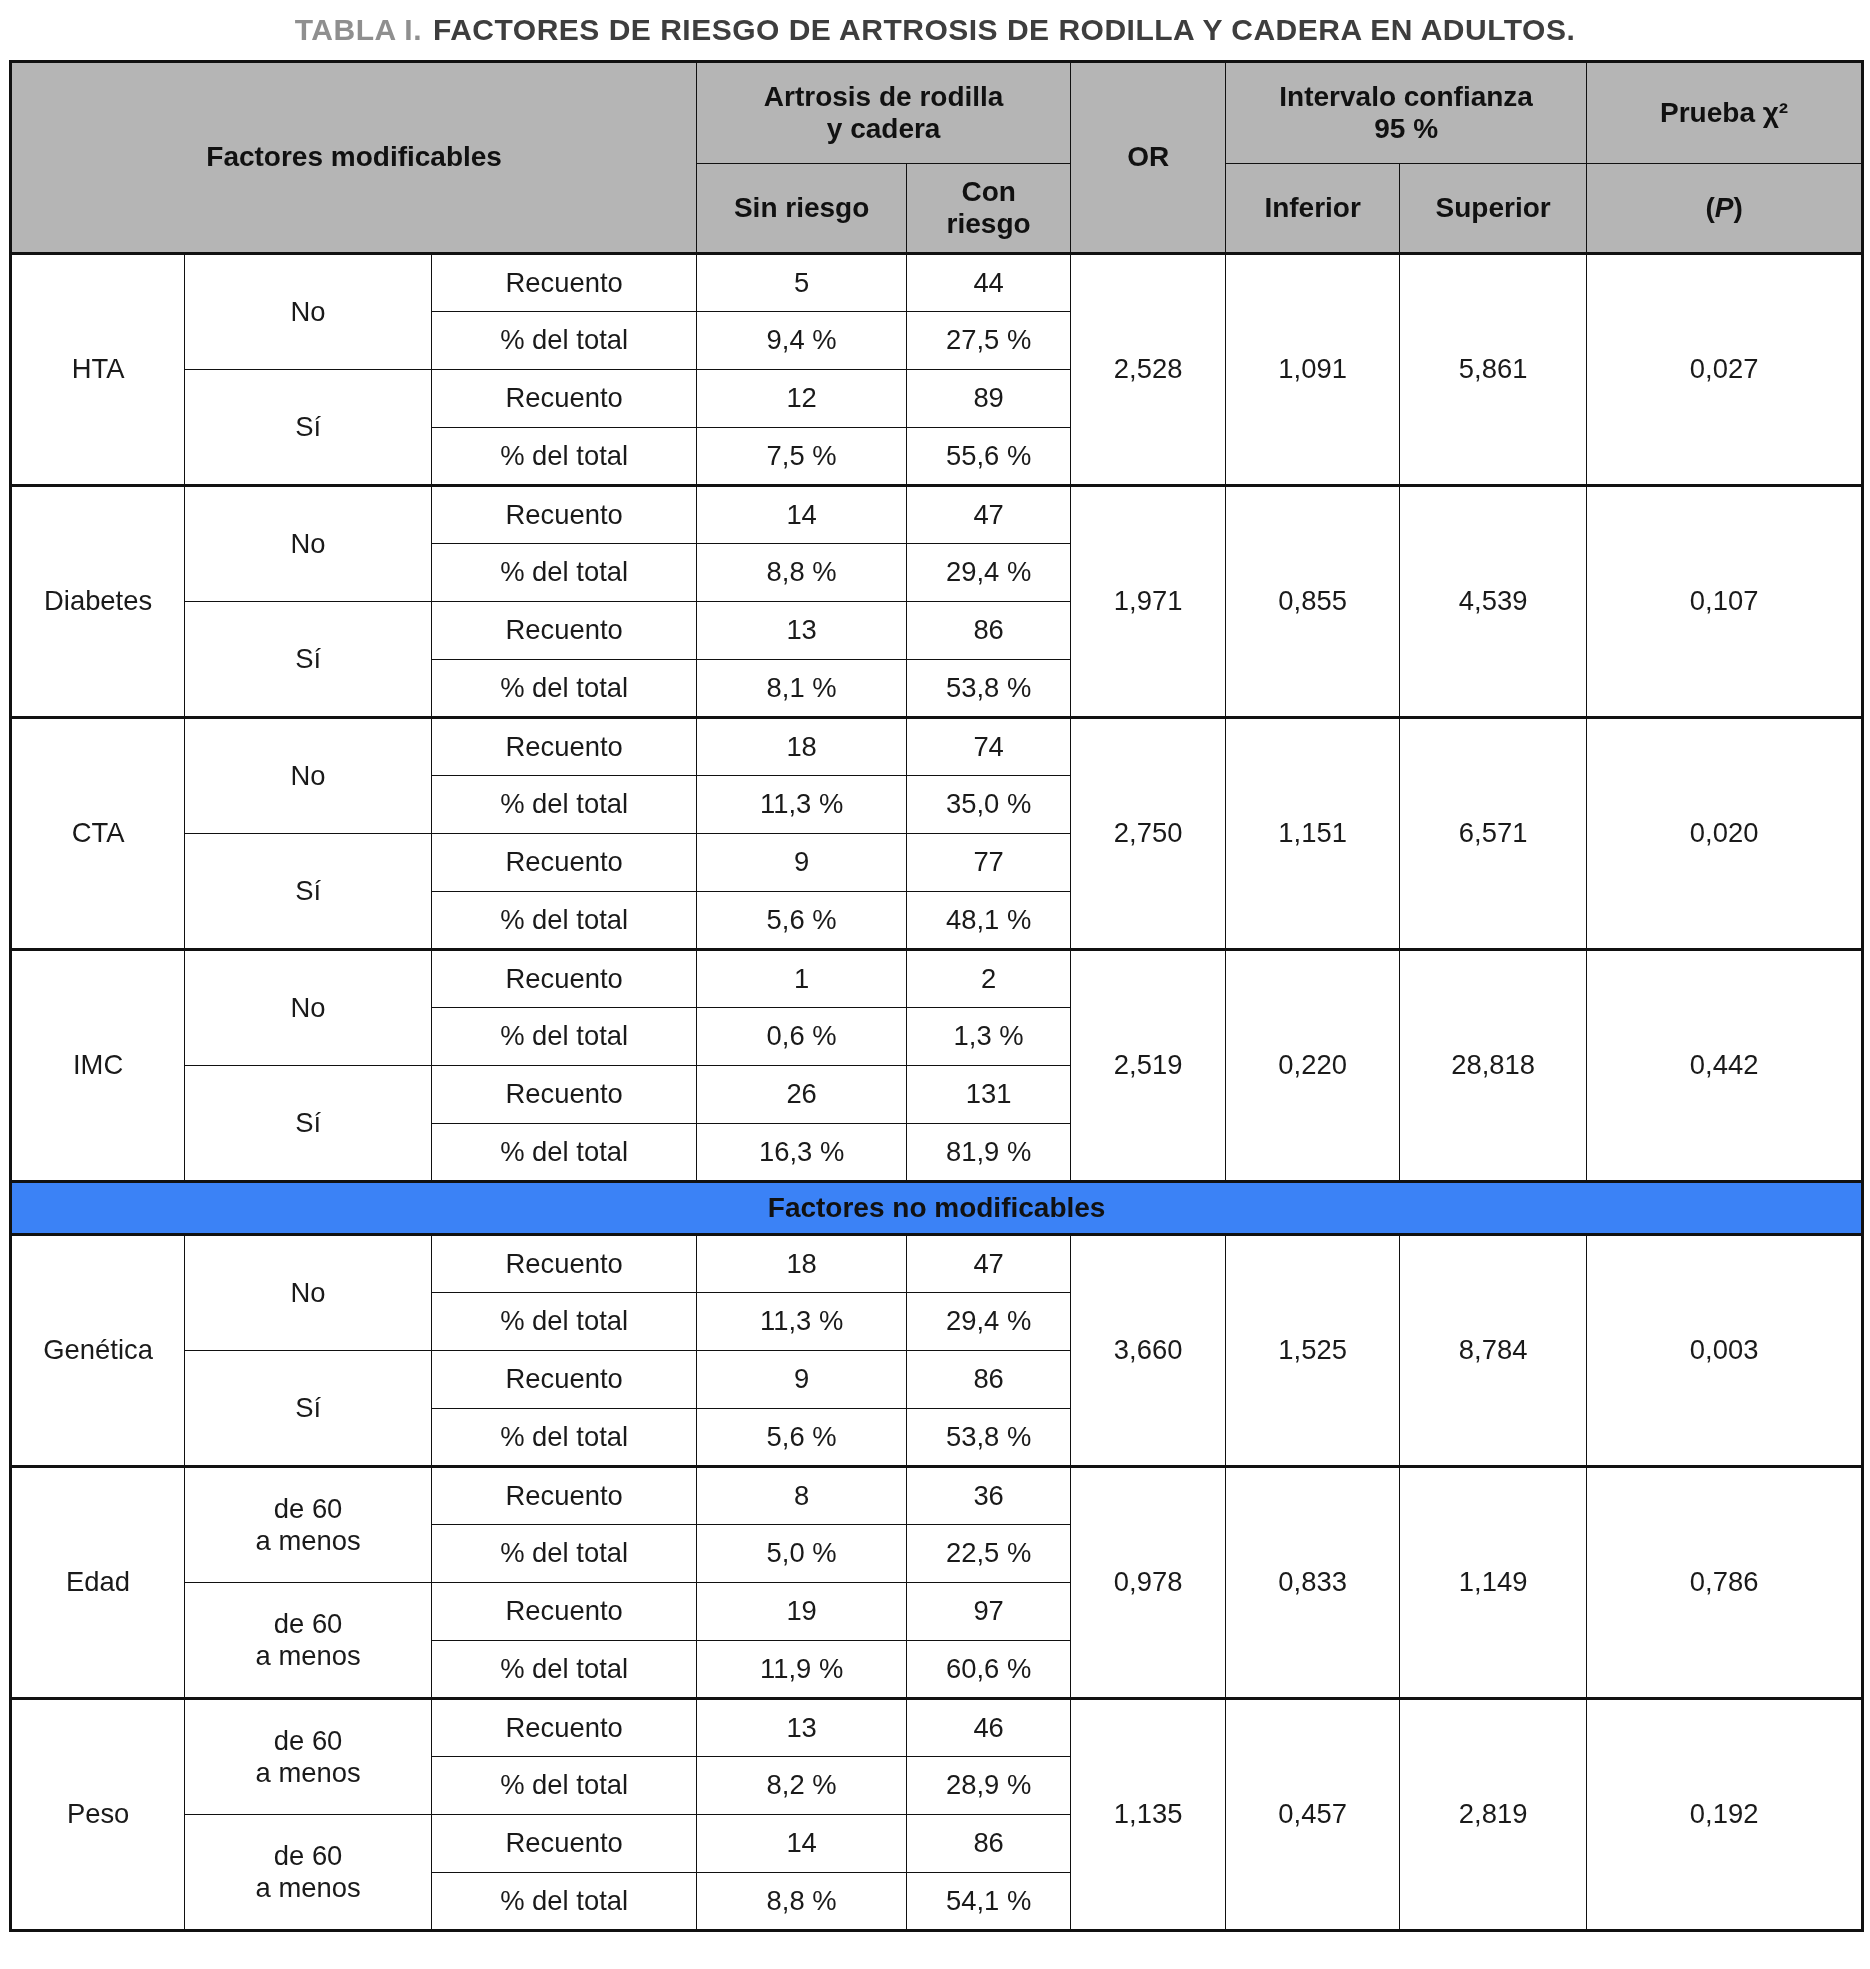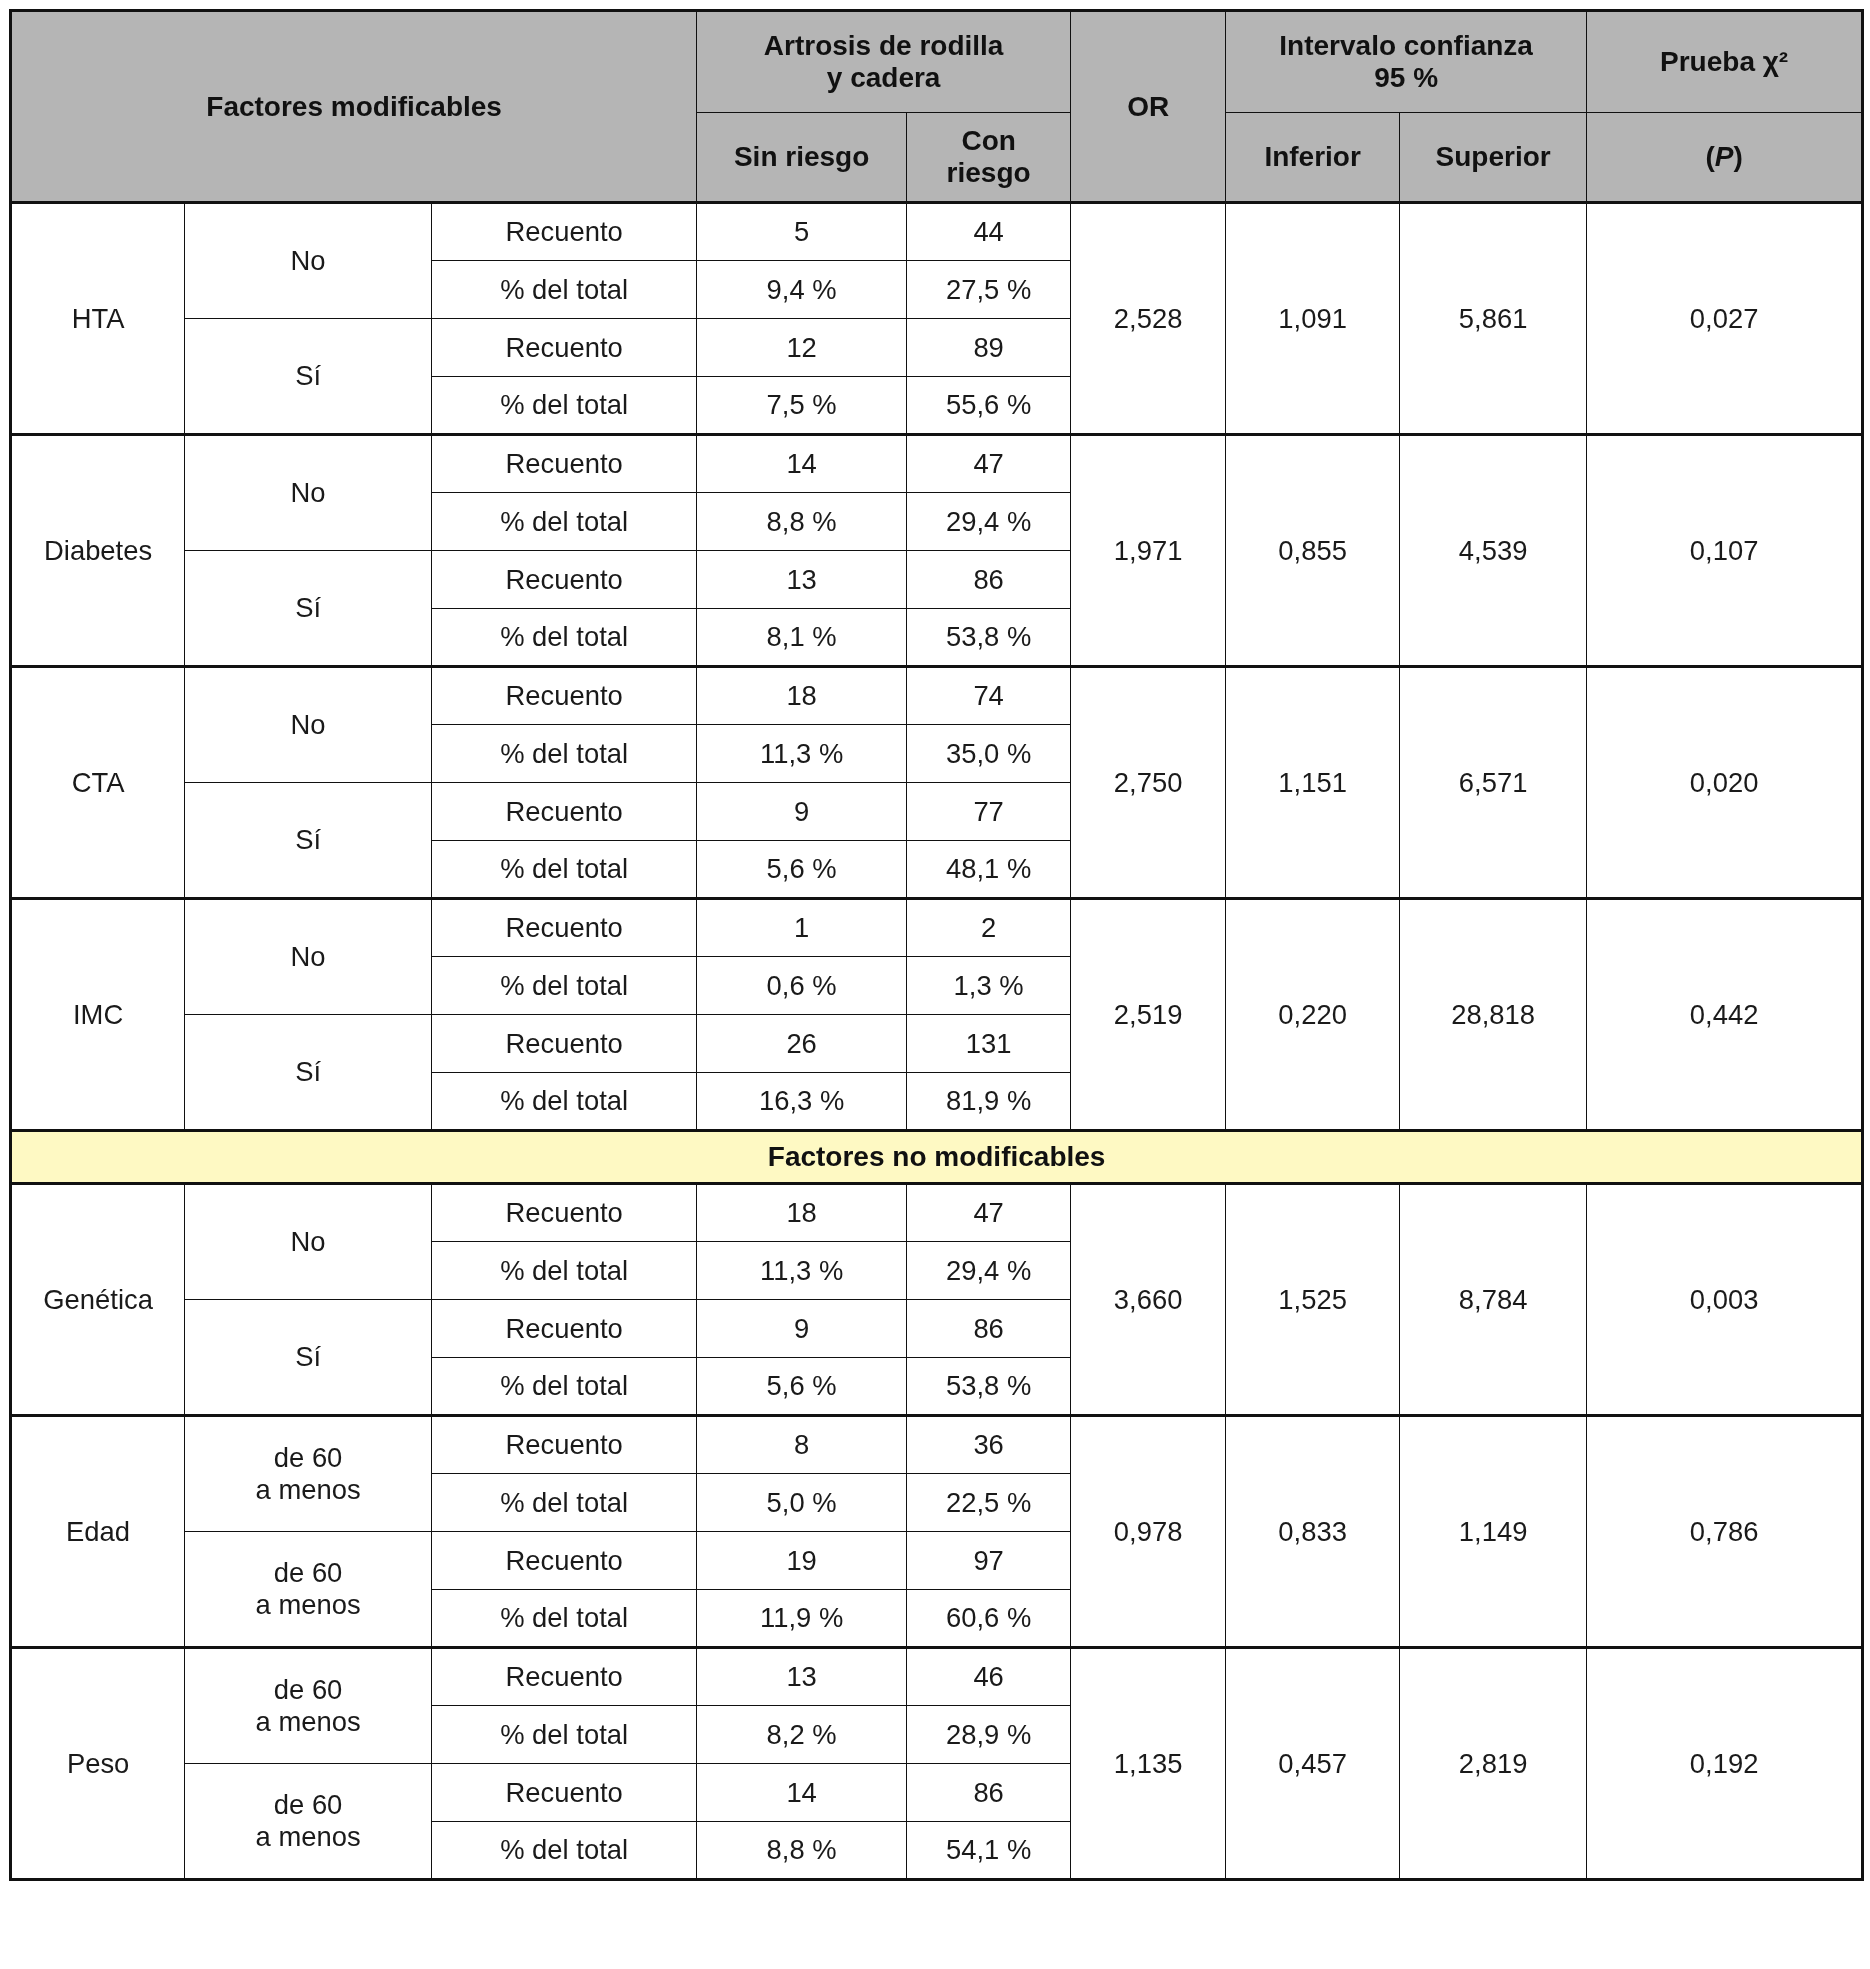--- a/index.html
+++ b/index.html
@@ -45,35 +45,38 @@
     font-size: 28px;
     color: #111111;
   }
   thead tr.h1 { height: 102px; }
   thead tr.h2 { height: 90px; }
   tbody tr { height: 58px; }
   tbody tr.divider { height: 53px; }
 
   tr.g-start td { border-top-width: 3.7px; }
   tr.divider td {
-    background: #fef9c3;
+    background: #3b82f6;
     font-weight: bold;
     font-size: 28px;
     border-top-width: 3.7px;
     border-bottom-width: 3.7px;
     color: #111111;
   }
   .ital { font-style: italic; }
   td.c-factor, td.c-level, td.c-measure { color: #1a1a1a; }
 </style>
 </head>
 <body>
 
 <div class="page">
 
+  <div class="title">
+    <span class="tag">TABLA I.</span><span>FACTORES DE RIESGO DE ARTROSIS DE RODILLA Y CADERA EN ADULTOS.</span>
+  </div>
 
   <table>
     <colgroup>
       <col style="width:174px">
       <col style="width:247px">
       <col style="width:265px">
       <col style="width:210px">
       <col style="width:164px">
       <col style="width:155px">
       <col style="width:174px">

